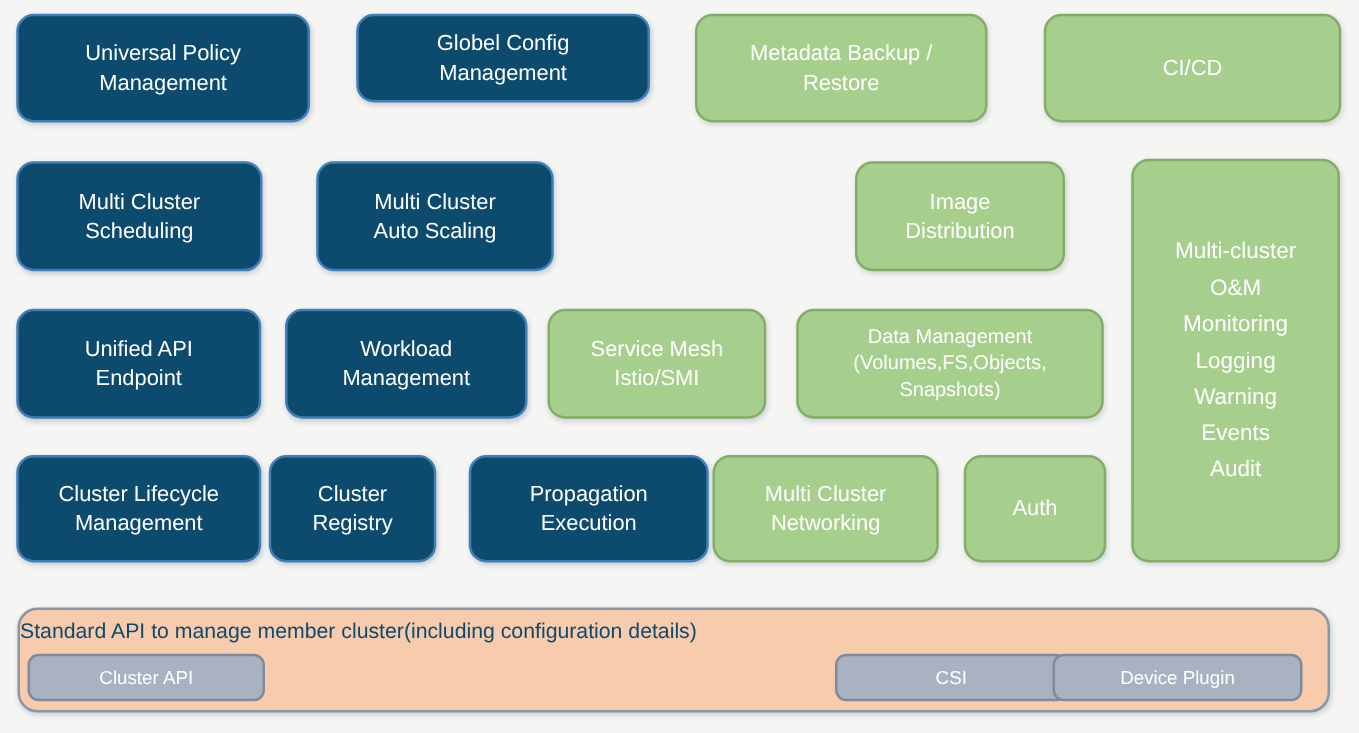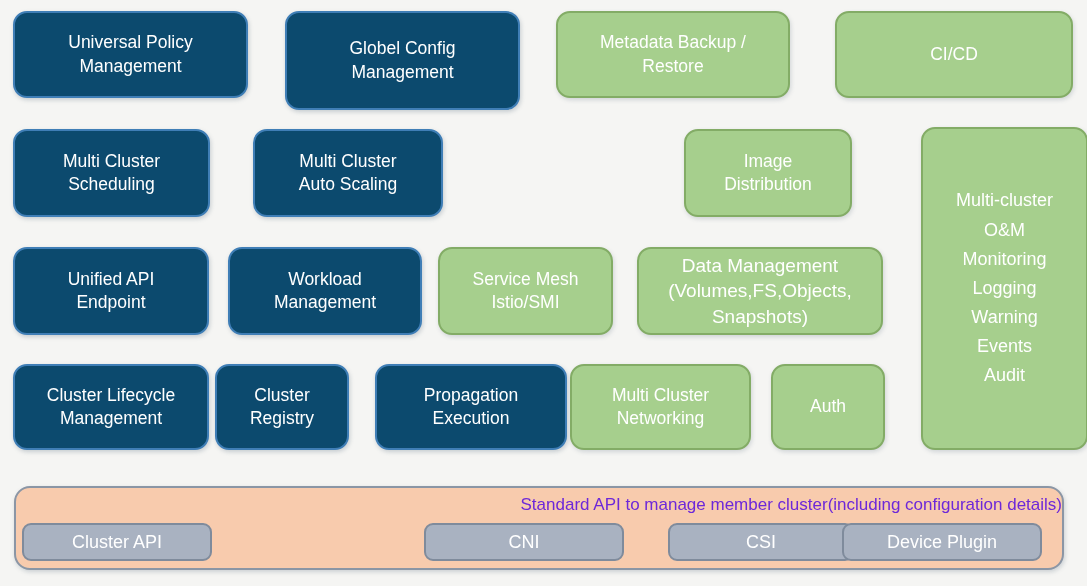--- a/index.html
+++ b/index.html
@@ -31,67 +31,67 @@
   .blue {
     background: #0c4a6e;
     border: 2px solid #3f7eb6;
     box-shadow: 1px 2px 4px rgba(80,100,120,0.28);
   }
   .green {
     background: #a6cf8d;
     border: 2px solid #83ac66;
     box-shadow: 1px 2px 4px rgba(80,100,120,0.22);
   }
-  .tall-green { line-height: 1.62; font-size: 18px; margin-left: 16px; }
+  .tall-green { line-height: 1.62; font-size: 18px; }
   .api-bar {
     position: absolute;
     left: 14px;
     top: 486px;
     width: 1050px;
     height: 84px;
     box-sizing: border-box;
     background: #f8cbad;
     border: 2px solid #8b96a5;
     border-radius: 16px;
     box-shadow: 1px 2px 4px rgba(80,100,120,0.25);
   }
   .api-title {
     position: absolute;
     left: 0;
     top: 7px;
     width: 100%;
-    text-align: right;
-    color: #6d28d9;
+    text-align: left;
+    color: #0c4a6e;
     font-size: 17px;
   }
   .api-item {
     position: absolute;
     top: 523px;
     height: 38px;
     display: flex;
     align-items: center;
     justify-content: center;
     box-sizing: border-box;
     background: #a9b2c1;
     border: 2px solid #7f8b9c;
     border-radius: 9px;
     color: #ffffff;
-    font-size: 18px;
+    font-size: 15px;
   }
 </style>
 </head>
 <body>
 
 <div class="stage">
 
   <div class="box blue" style="left:13px;top:11px;width:235px;height:87px">
     <span class="lbl">Universal Policy
 Management</span>
   </div>
-  <div class="box blue" style="left:285px;top:11px;width:235px;height:99px">
+  <div class="box blue" style="left:285px;top:11px;width:235px;height:71px">
     <span class="lbl">Globel Config
 Management</span>
   </div>
   <div class="box green" style="left:556px;top:11px;width:234px;height:87px">
     <span class="lbl">Metadata Backup /
 Restore</span>
   </div>
   <div class="box green" style="left:835px;top:11px;width:238px;height:87px">
     <span class="lbl">CI/CD</span>
   </div>
@@ -124,21 +124,21 @@
 Endpoint</span>
   </div>
   <div class="box blue" style="left:228px;top:247px;width:194px;height:88px">
     <span class="lbl">Workload
 Management</span>
   </div>
   <div class="box green" style="left:438px;top:247px;width:175px;height:88px">
     <span class="lbl">Service Mesh
 Istio/SMI</span>
   </div>
-  <div class="box green" style="left:637px;top:247px;width:246px;height:88px;font-size:19px">
+  <div class="box green" style="left:637px;top:247px;width:246px;height:88px;font-size:16px">
     <span class="lbl">Data Management
 (Volumes,FS,Objects,
 Snapshots)</span>
   </div>
 
   <div class="box blue" style="left:13px;top:364px;width:196px;height:86px">
     <span class="lbl">Cluster Lifecycle
 Management</span>
   </div>
   <div class="box blue" style="left:215px;top:364px;width:134px;height:86px">
@@ -156,23 +156,20 @@
   <div class="box green" style="left:771px;top:364px;width:114px;height:86px">
     <span class="lbl">Auth</span>
   </div>
 
   <div class="api-bar">
     <div class="api-title">Standard API to manage member cluster(including configuration details)</div>
   </div>
   <div class="api-item" style="left:22px;width:190px">
     <span>Cluster API</span>
   </div>
-  <div class="api-item" style="left:424px;width:200px">
-    <span>CNI</span>
-  </div>
   <div class="api-item" style="left:668px;width:186px">
     <span>CSI</span>
   </div>
   <div class="api-item" style="left:842px;width:200px">
     <span>Device Plugin</span>
   </div>
 
 </div>
 
 </body></html>

